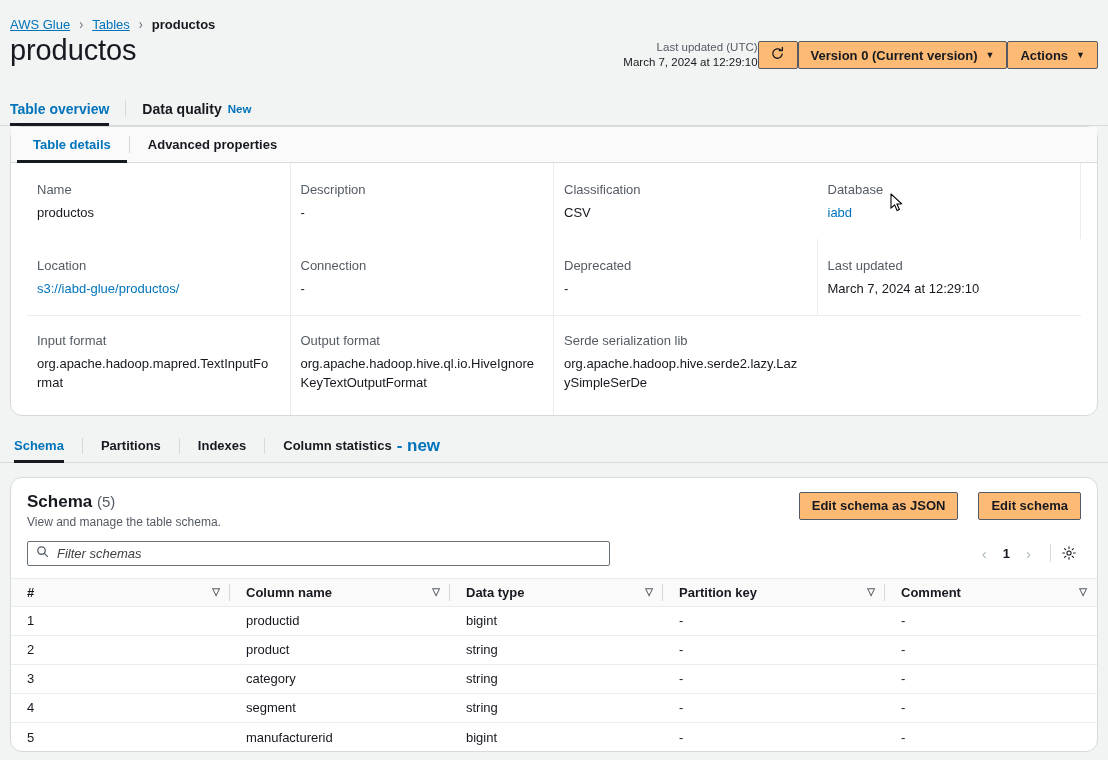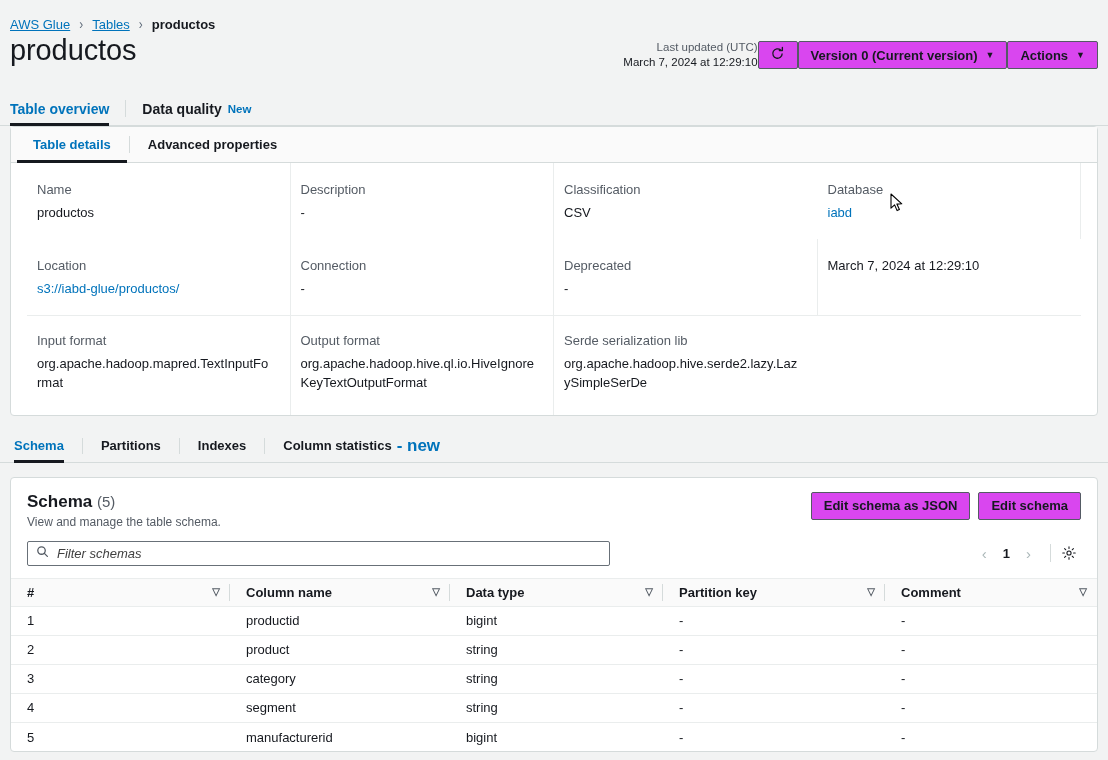--- a/index.html
+++ b/index.html
@@ -37,21 +37,21 @@
   }
   .page-title {
     font-size: 29px; font-weight: 400; color: #16191f;
     line-height: 1.3; margin: 0; letter-spacing: -0.1px;
   }
   .head-right { display: flex; align-items: center; padding-top: 8px; }
   .last-updated { text-align: right; line-height: 1.32; color: #545b64; font-size: 11.5px; }
   .last-updated .lu-label { color: #545b64; }
   .last-updated .lu-value { color: #16191f; }
   .btn {
-    background: #d946ef; border: 1px solid #545b64; border-radius: 2px;
+    background: #fdba74; border: 1px solid #545b64; border-radius: 2px;
     color: #16191f; font-weight: 700; font-size: 13px;
     height: 28px; padding: 0 12px; cursor: pointer;
     display: inline-flex; align-items: center; gap: 8px;
     font-family: "Liberation Sans", sans-serif;
     white-space: nowrap;
   }
   .btn.icon-only { padding: 0; width: 40px; justify-content: center; }
   .caret { font-size: 9px; line-height: 1; color: #16191f; }
 
   
@@ -72,21 +72,21 @@
   .top-tab.active::after {
     content: ""; position: absolute; left: 0; right: 16px; bottom: -1px;
     height: 3px; background: #16191f;
   }
   .top-tab:first-child.active::after { left: 0; right: 16px; }
   .tab-div { width: 1px; background: #d5dbdb; margin: 8px 0; }
   .tab-new { color: #0073bb; font-size: 11.5px; font-weight: 700; }
 
   
   .card {
-    background: #fff; border: 1px solid #d5dbdb; border-radius: 4px;
+    background: #fff; border: 1px solid #d5dbdb; border-radius: 12px;
     margin: 0 10px;
   }
   .card-tabs {
     display: flex; align-items: stretch; height: 36px;
     background: #fafafa; border-bottom: 1px solid #d5dbdb;
     padding-left: 4px;
   }
   .card-tab {
     display: flex; align-items: center; padding: 0 18px;
     font-weight: 700; font-size: 13px; color: #16191f; cursor: pointer;
@@ -149,21 +149,21 @@
 
   
   .schema-card { margin-top: 14px; }
   .schema-head {
     display: flex; justify-content: space-between; align-items: flex-start;
     padding: 14px 16px 0 16px;
   }
   .schema-title { font-size: 17px; font-weight: 700; color: #16191f; }
   .schema-count { font-weight: 400; color: #545b64; font-size: 15px; }
   .schema-sub { color: #545b64; font-size: 12px; margin-top: 3px; }
-  .schema-actions { display: flex; gap: 8px; }
+  .schema-actions { display: flex; gap: 20px; }
 
   .filter-row {
     display: flex; align-items: center; justify-content: space-between;
     padding: 12px 16px 12px 16px;
   }
   .filter-input {
     width: 583px; height: 25px;
     border: 1px solid #687078; border-radius: 2px;
     display: flex; align-items: center; gap: 8px; padding: 0 8px;
     background: #fff;
@@ -282,20 +282,21 @@
     </div>
     <div class="det-cell">
       <div class="det-label">Connection</div>
       <div class="det-value">-</div>
     </div>
     <div class="det-cell">
       <div class="det-label">Deprecated</div>
       <div class="det-value">-</div>
     </div>
     <div class="det-cell no-border">
+      <div class="det-label">Last updated</div>
       <div class="det-value">March 7, 2024 at 12:29:10</div>
     </div>
 
     <div class="det-row-sep"></div>
   </div>
 
   <div class="formats">
     <div class="fmt-cell">
       <div class="det-label">Input format</div>
       <div class="det-value">org.apache.hadoop.mapred.TextInputFormat</div>

